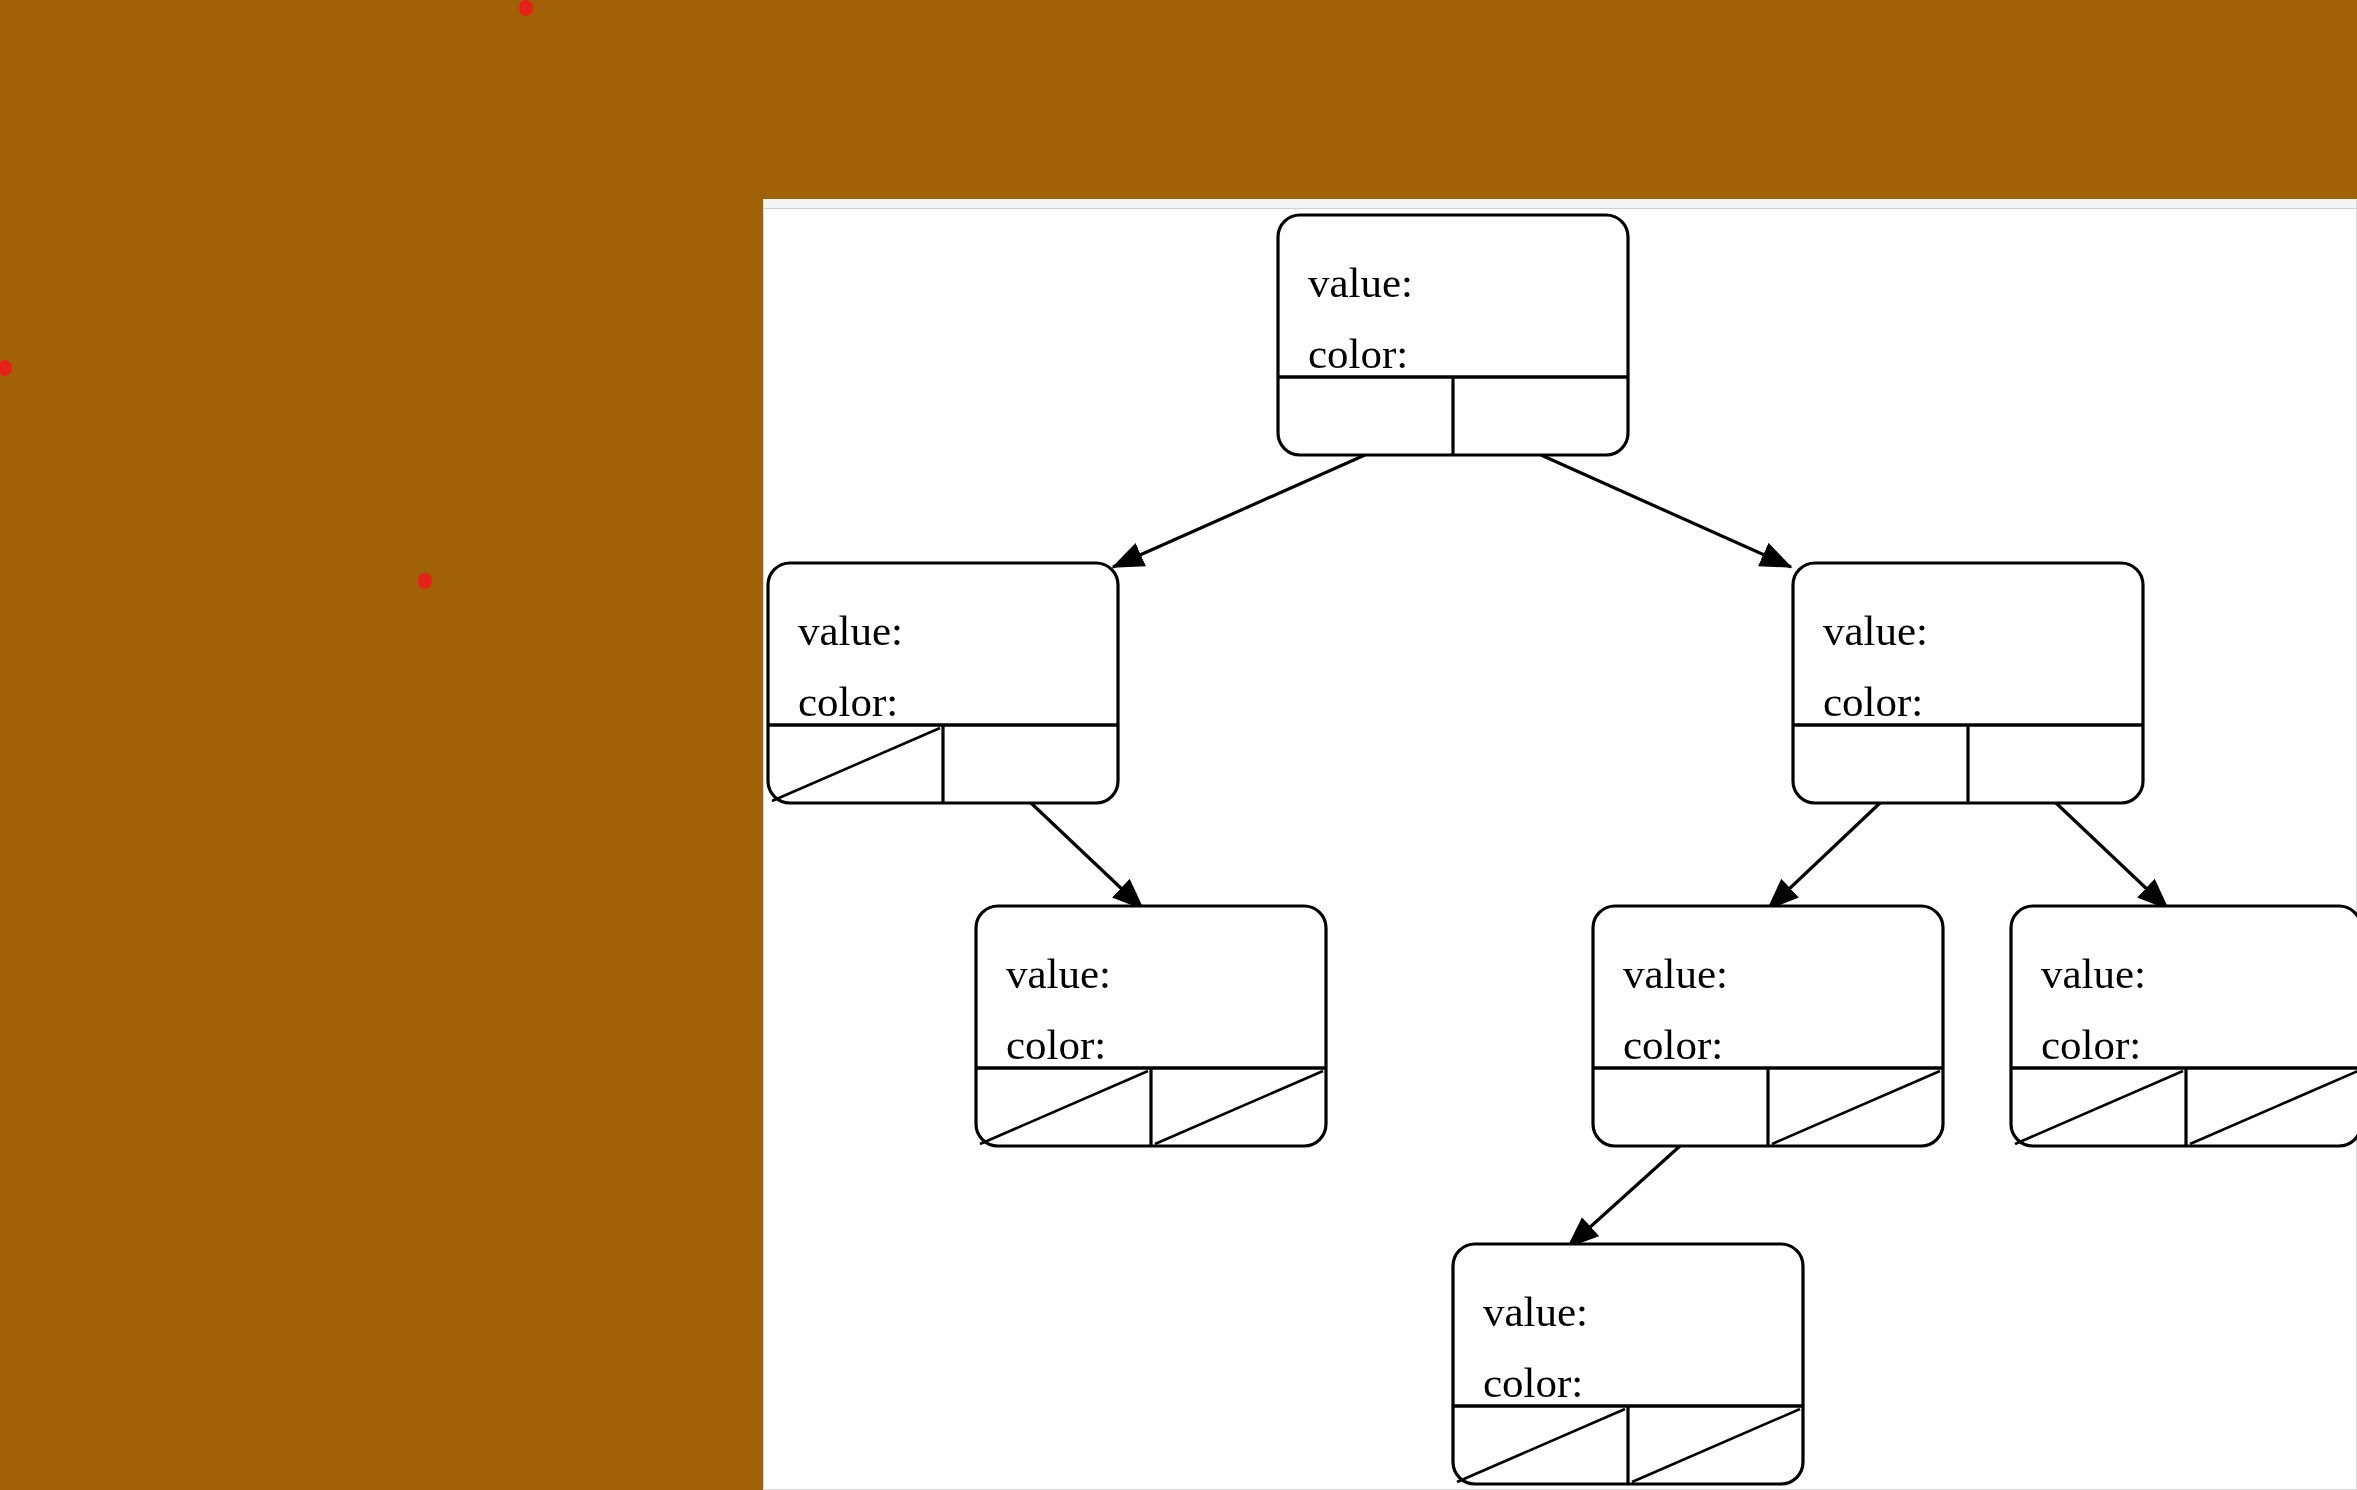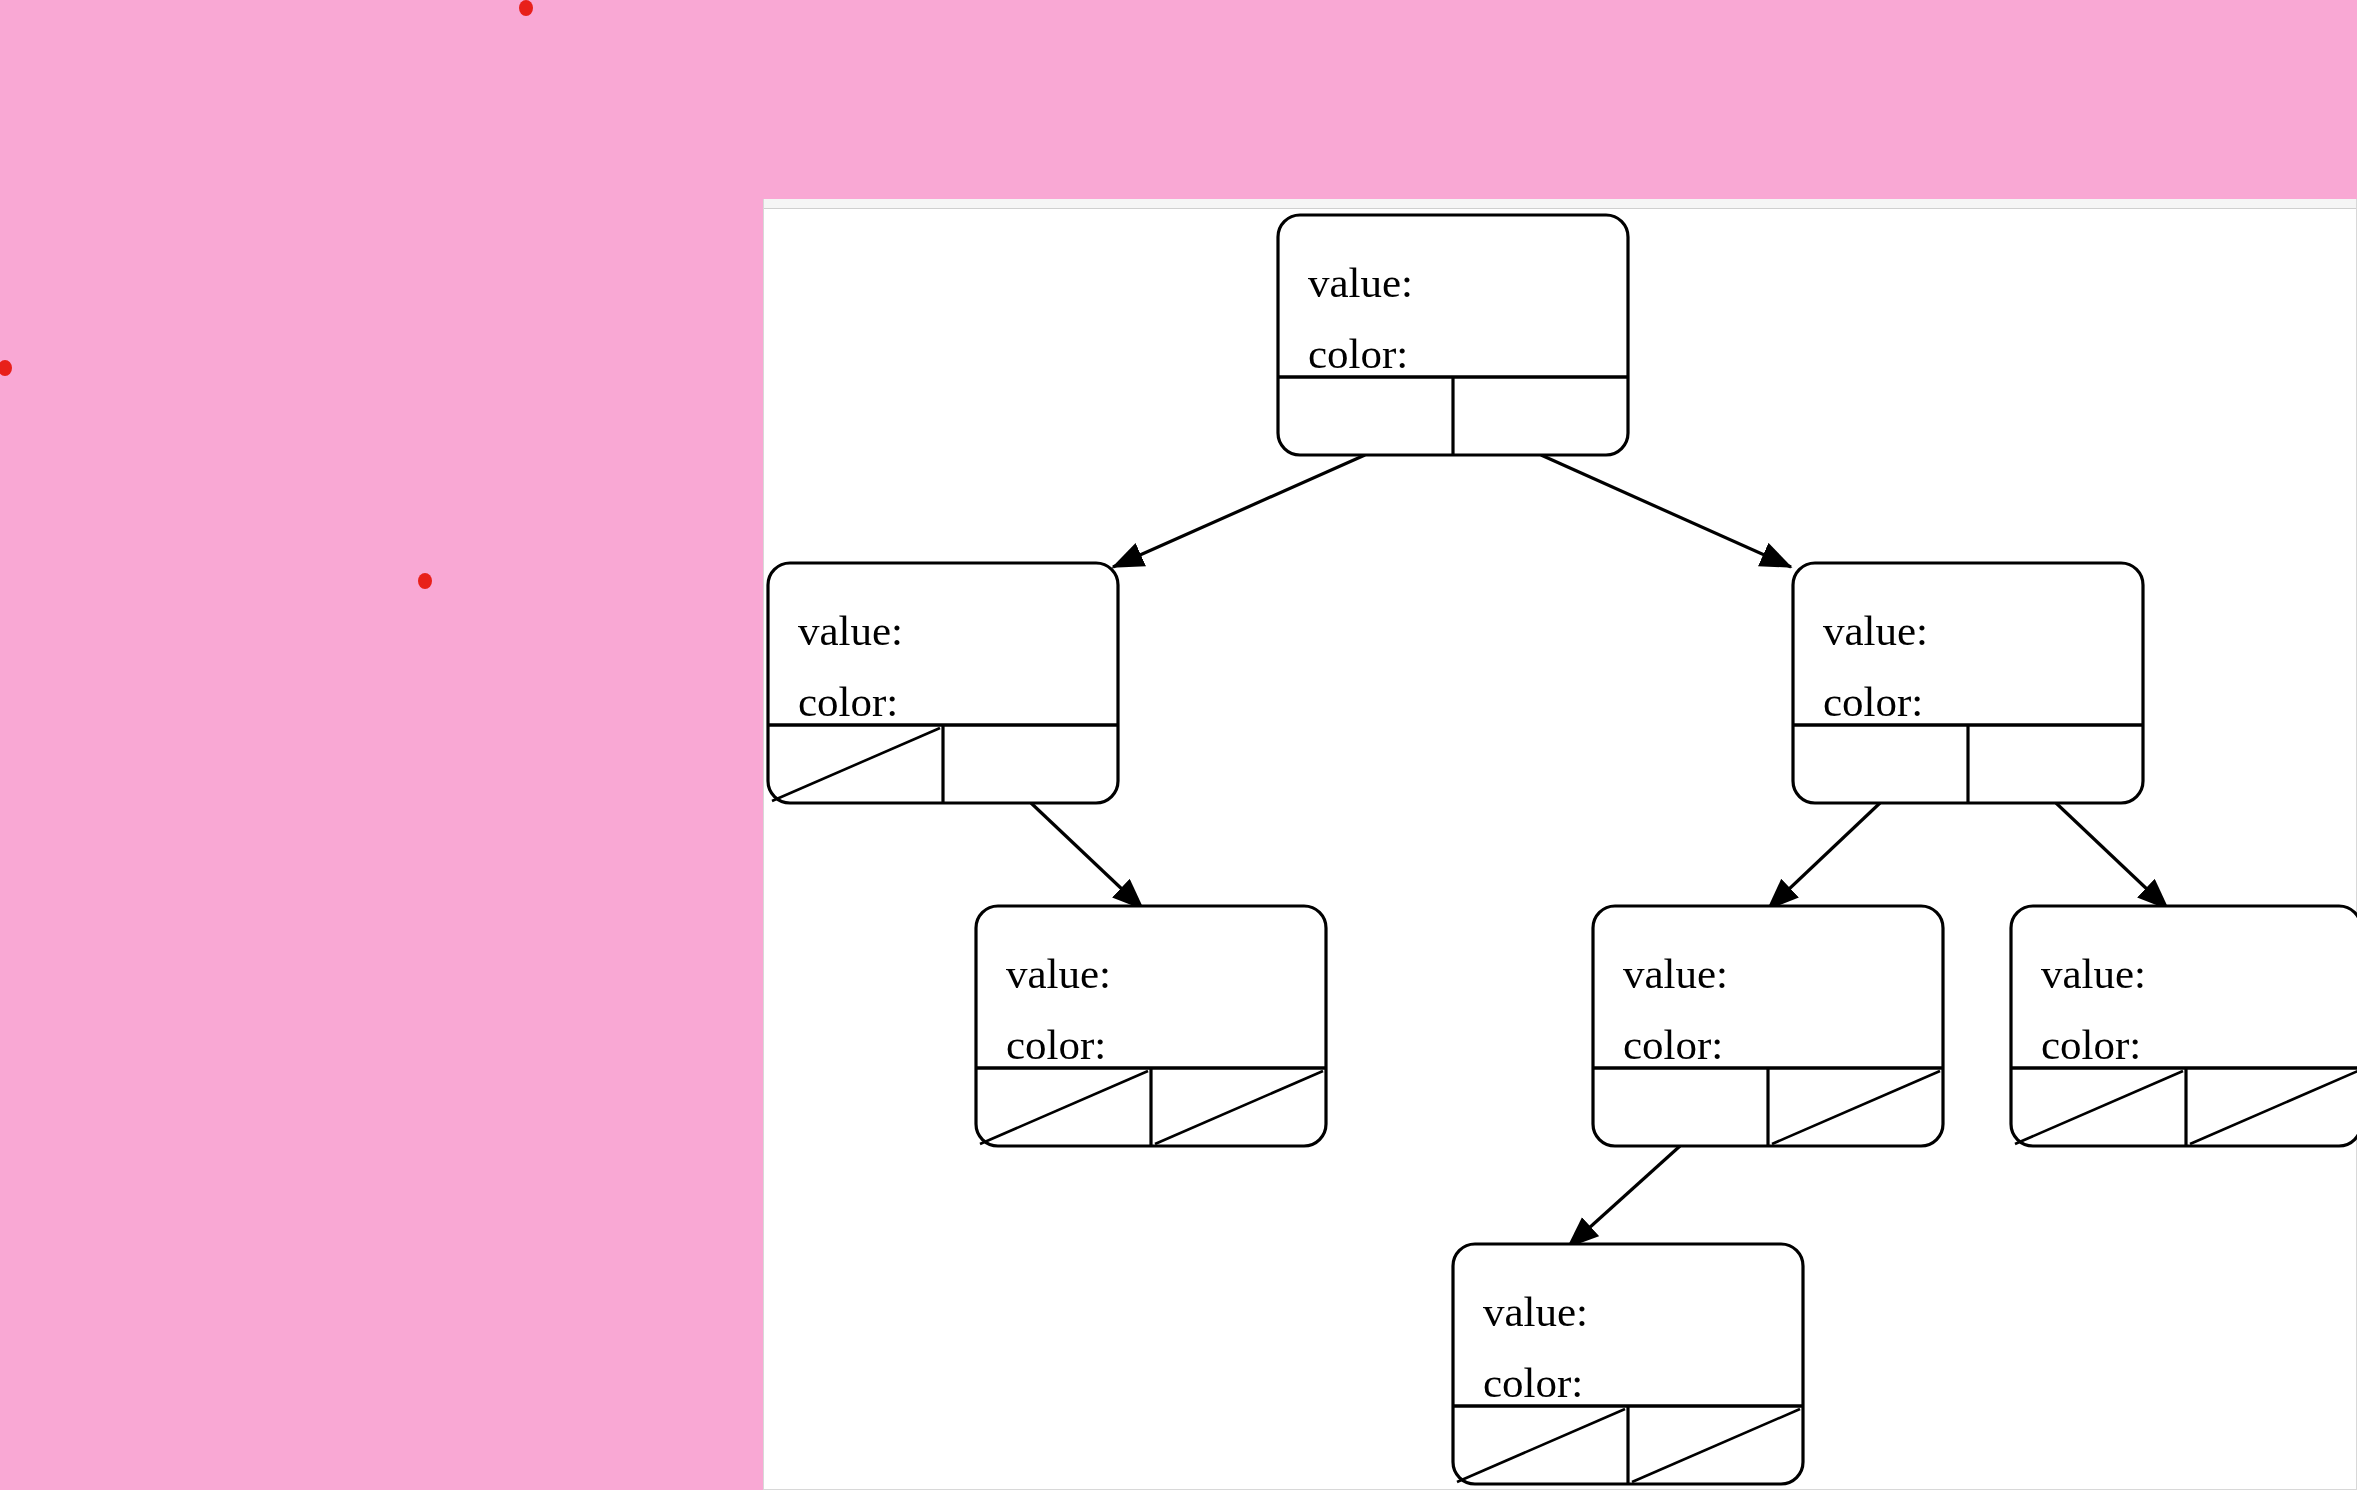--- a/index.html
+++ b/index.html
@@ -13,21 +13,21 @@
     height: 1490px;
     position: relative;
     overflow: hidden;
     font-family: "Liberation Serif", "DejaVu Serif", serif;
   }
   #root-stage {
     position: absolute;
     left: 0; top: 0;
     width: 2357px;
     height: 1490px;
-    background: #f9a8d4;
+    background: #a16207;
   }
   .red-dot {
     position: absolute;
     background: #e8201a;
     border-radius: 50%;
     width: 14px;
     height: 16px;
   }
   #canvas-panel {
     position: absolute;

